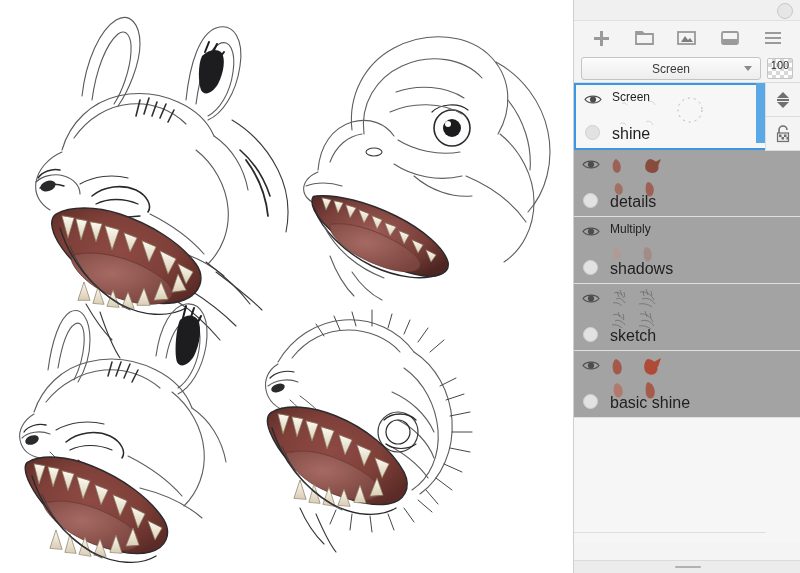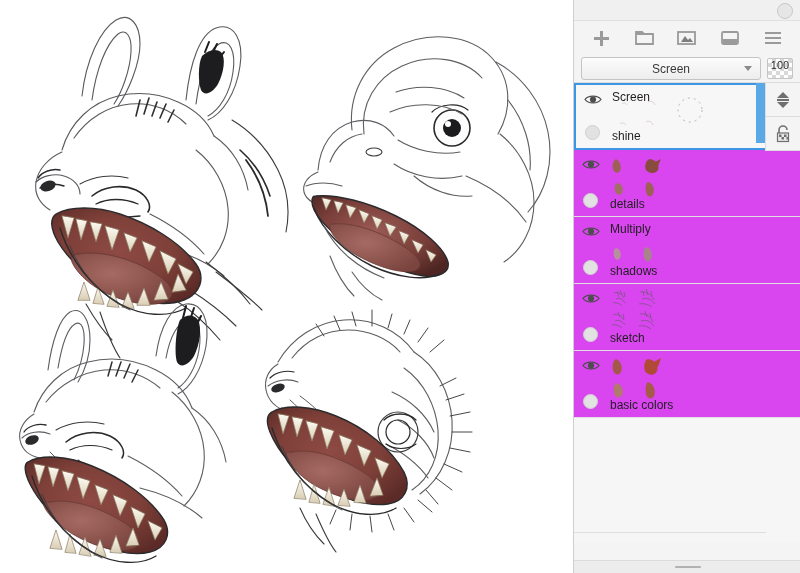--- a/index.html
+++ b/index.html
@@ -125,21 +125,21 @@
     position: relative;
     border-top: 1px solid #dcdcdc;
     background: #f6f6f6;
     height: 460px;
     box-sizing: border-box;
   }
   .layer-row {
     position: relative;
     height: 67px;
     border-bottom: 1px solid #dfdfdf;
-    background: #d946ef;
+    background: #a3a3a3;
     box-sizing: border-box;
   }
   .layer-row.selected {
     border: 2px solid #3b97e3;
     background: #f7f7f7;
   }
   .layer-row.background-row { height: 62px; }
 
   .eye-icon {
     position: absolute;
@@ -159,21 +159,21 @@
   }
   .blend-label {
     position: absolute;
     left: 36px; top: 5px;
     font-size: 12px;
     color: #1f1f1f;
   }
   .layer-name {
     position: absolute;
     left: 36px; bottom: 5px;
-    font-size: 12px;
+    font-size: 16px;
     color: #1f1f1f;
   }
   .layer-thumb {
     position: absolute;
     left: 34px; top: 3px;
     width: 115px; height: 60px;
     pointer-events: none;
   }
   .layer-thumb svg { display: block; }
 
@@ -691,21 +691,21 @@
             <g>
               <path d="M8 5 C13 7 15 13 13 18 C11 22 6 21 5 16 C4 11 5 7 8 5Z" fill="#a4584a"></path>
               <path d="M40 5 C47 6 51 12 49 17 C47 22 40 22 37 17 C35 12 37 6 40 5Z" fill="#b04a36"></path>
               <path d="M44 9 L53 4 L50 13Z" fill="#b04a36"></path>
               <path d="M9 29 C14 31 16 37 14 41 C12 45 7 44 6 39 C5 34 6 30 9 29Z" fill="#b2796e"></path>
               <path d="M40 28 C46 30 48 37 46 42 C44 46 39 45 38 40 C37 34 38 29 40 28Z" fill="#a65a49"></path>
             </g>
           </svg>
         </span>
         <span class="lock-dot"></span>
-        <span class="layer-name">basic colors</span>
+        <span class="layer-name">basic shine</span>
       </div>
 
 
       <div class="empty-area"></div>
 
       <div class="panel-scrollbar"></div>
 
       <div class="side-buttons">
         <div class="side-btn">
           <span>

